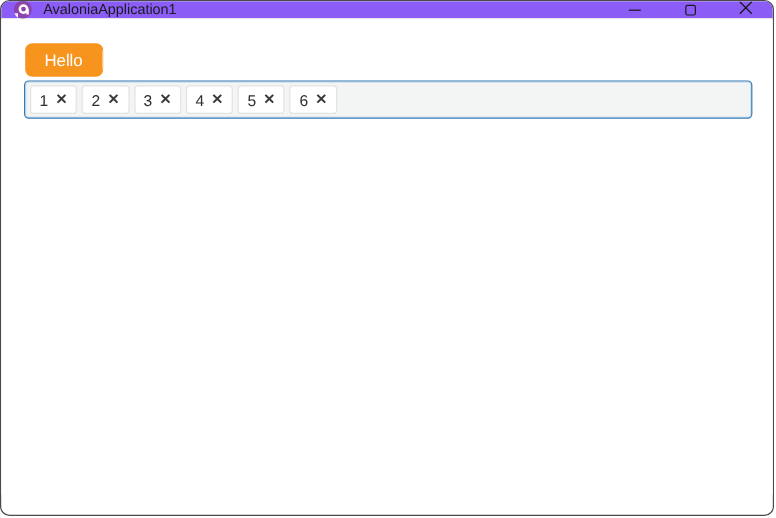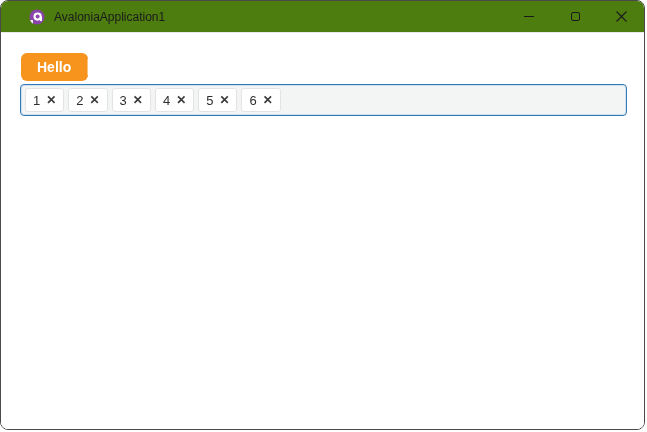--- a/index.html
+++ b/index.html
@@ -9,25 +9,25 @@
     width: 645px; height: 430px;
     border: 1px solid #4a4a4a;
     border-radius: 8px;
     overflow: hidden;
     background: #ffffff;
     position: relative;
   }
 
   
   .titlebar {
-    height: 32px;
-    background: #4d7c0f;
+    height: 15px;
+    background: #8b5cf6;
     display: flex;
     align-items: center;
-    padding-left: 28px;
+    padding-left: 10px;
     border-bottom: 1px solid #e6e9ee;
   }
   .app-icon { width: 16px; height: 16px; margin-right: 9px; display: inline-flex; flex: none; }
   .window-title { font-size: 12px; color: #1b1b1b; white-space: nowrap; }
   .controls { margin-left: auto; display: flex; height: 100%; align-self: stretch; }
   .ctrl-btn { width: 46px; height: 100%; display: flex; align-items: center; justify-content: center; }
   .min-glyph { display: block; width: 10px; height: 0; border-top: 1px solid #1a1a1a; }
   .max-glyph { display: block; width: 9px; height: 9px; border: 1px solid #1a1a1a; border-radius: 2px; background: transparent; }
 
   
@@ -42,21 +42,21 @@
     height: 28px;
     margin-left: 1px;
     overflow: hidden;
   }
   .split-button button {
     background: transparent;
     border: none;
     color: #ffffff;
     font-family: "Liberation Sans", sans-serif;
     font-size: 14px;
-    font-weight: bold;
+    font-weight: normal;
     padding: 0 16px;
     cursor: pointer;
     line-height: 28px;
   }
   .split-divider { width: 1px; background: rgba(255,255,255,0.45); margin: 6px 0; }
 
   
   .tag-box {
     margin-top: 3px;
     height: 32px;

